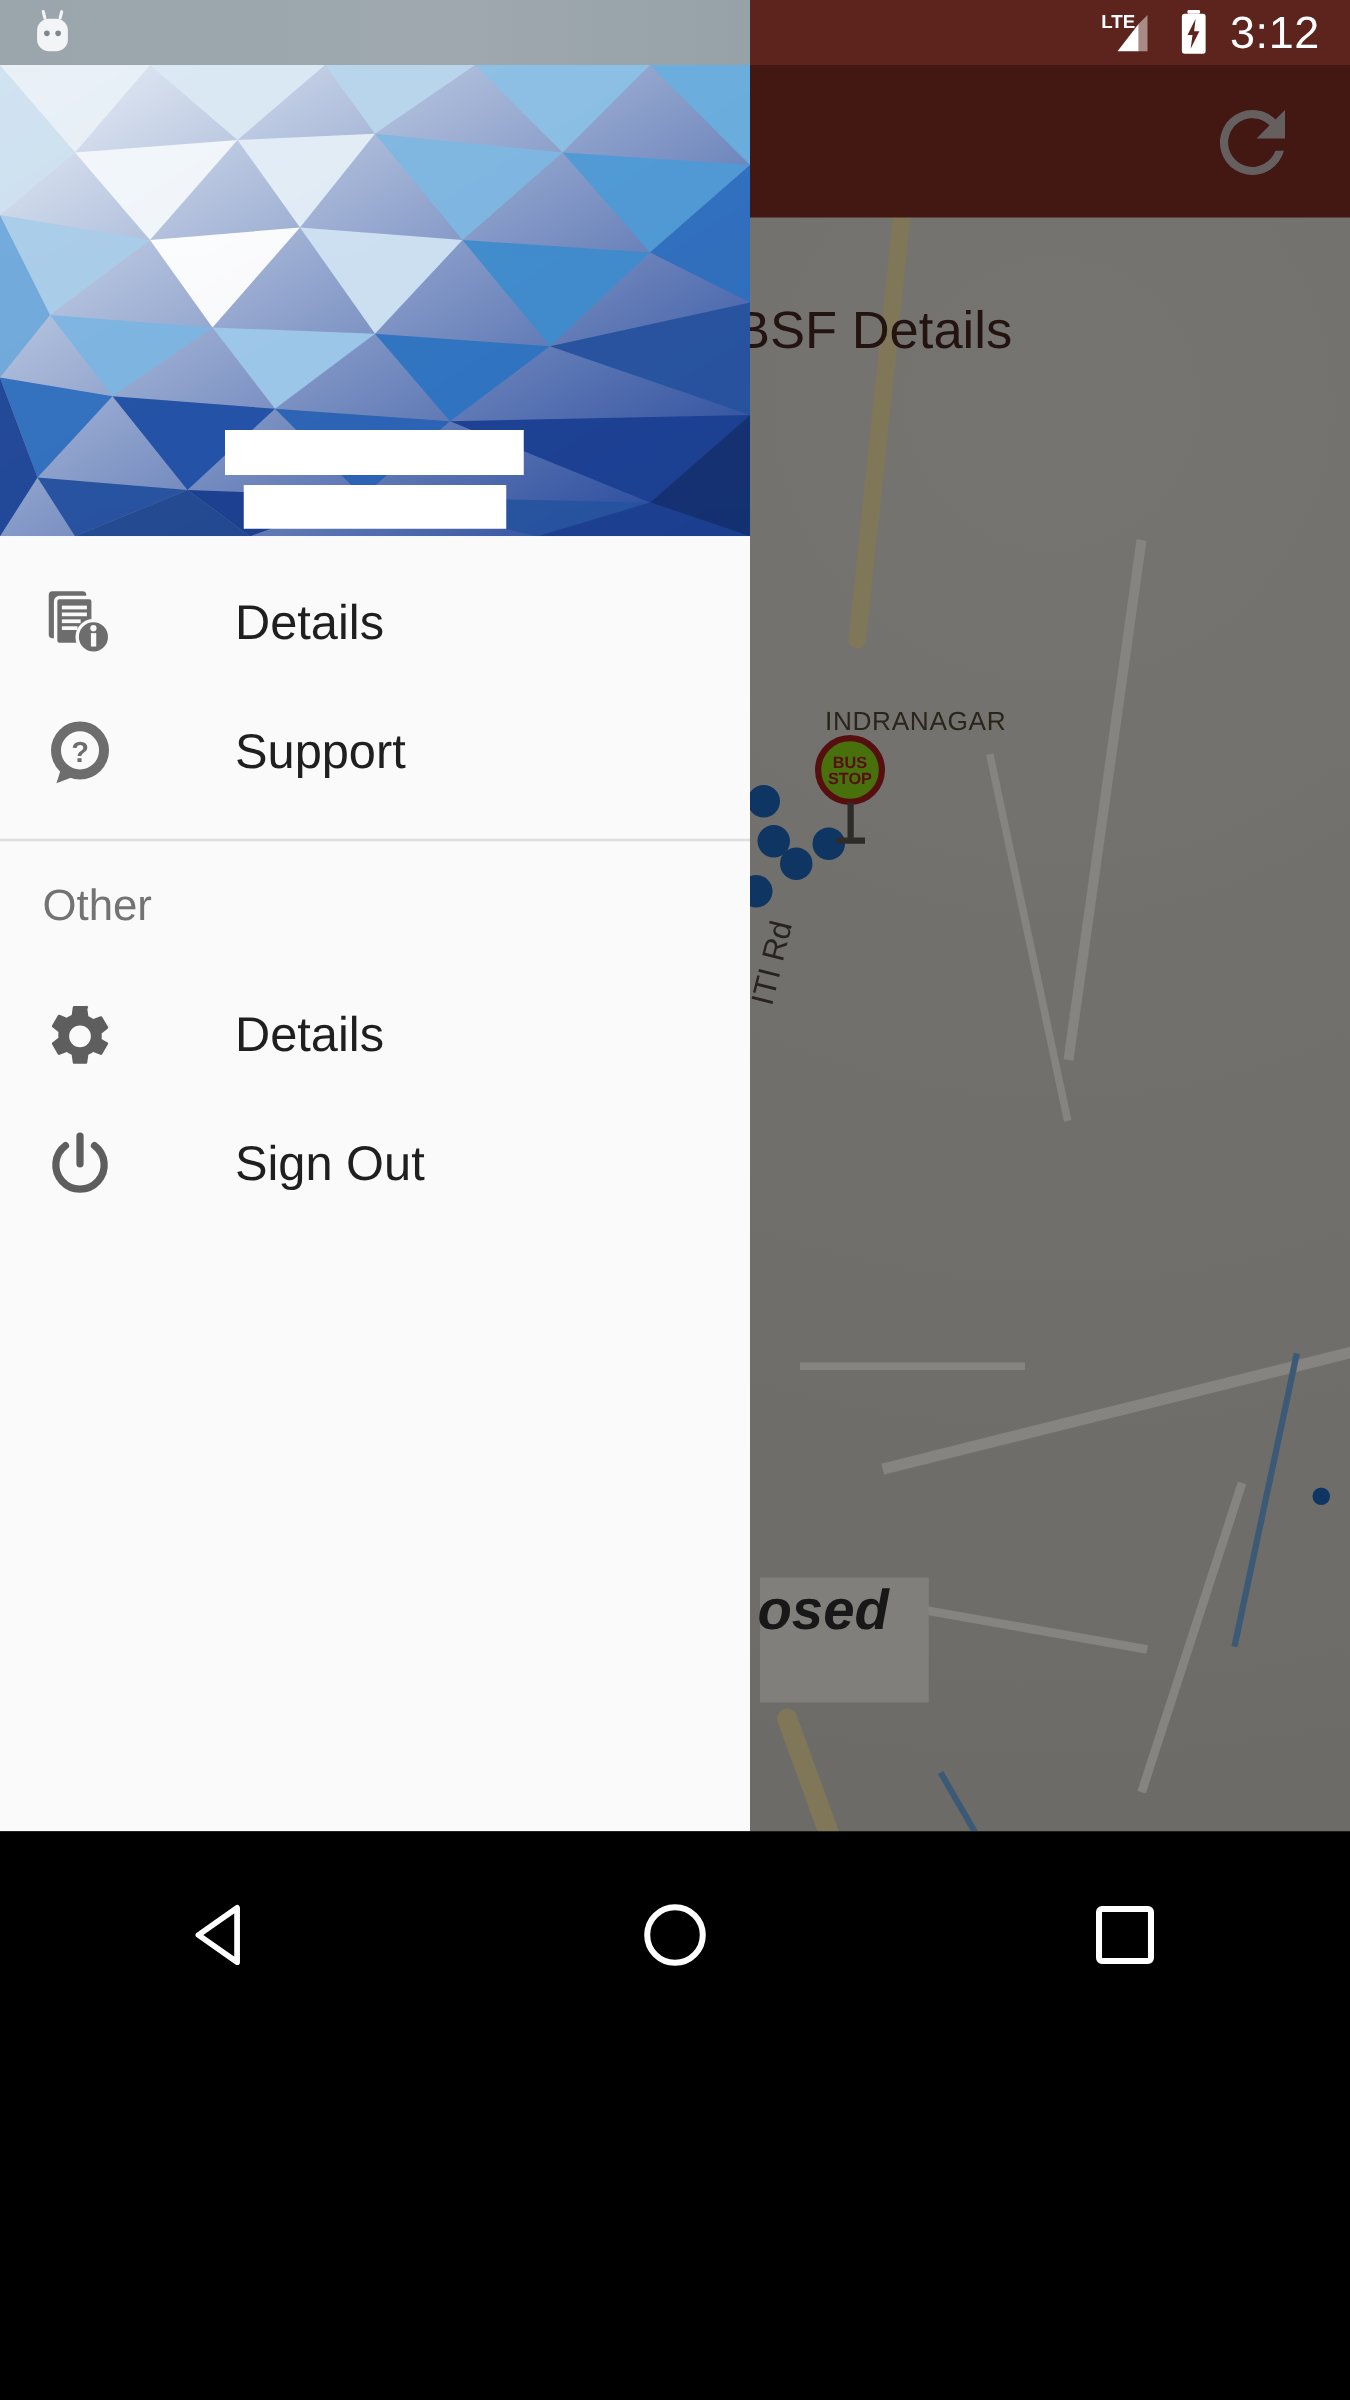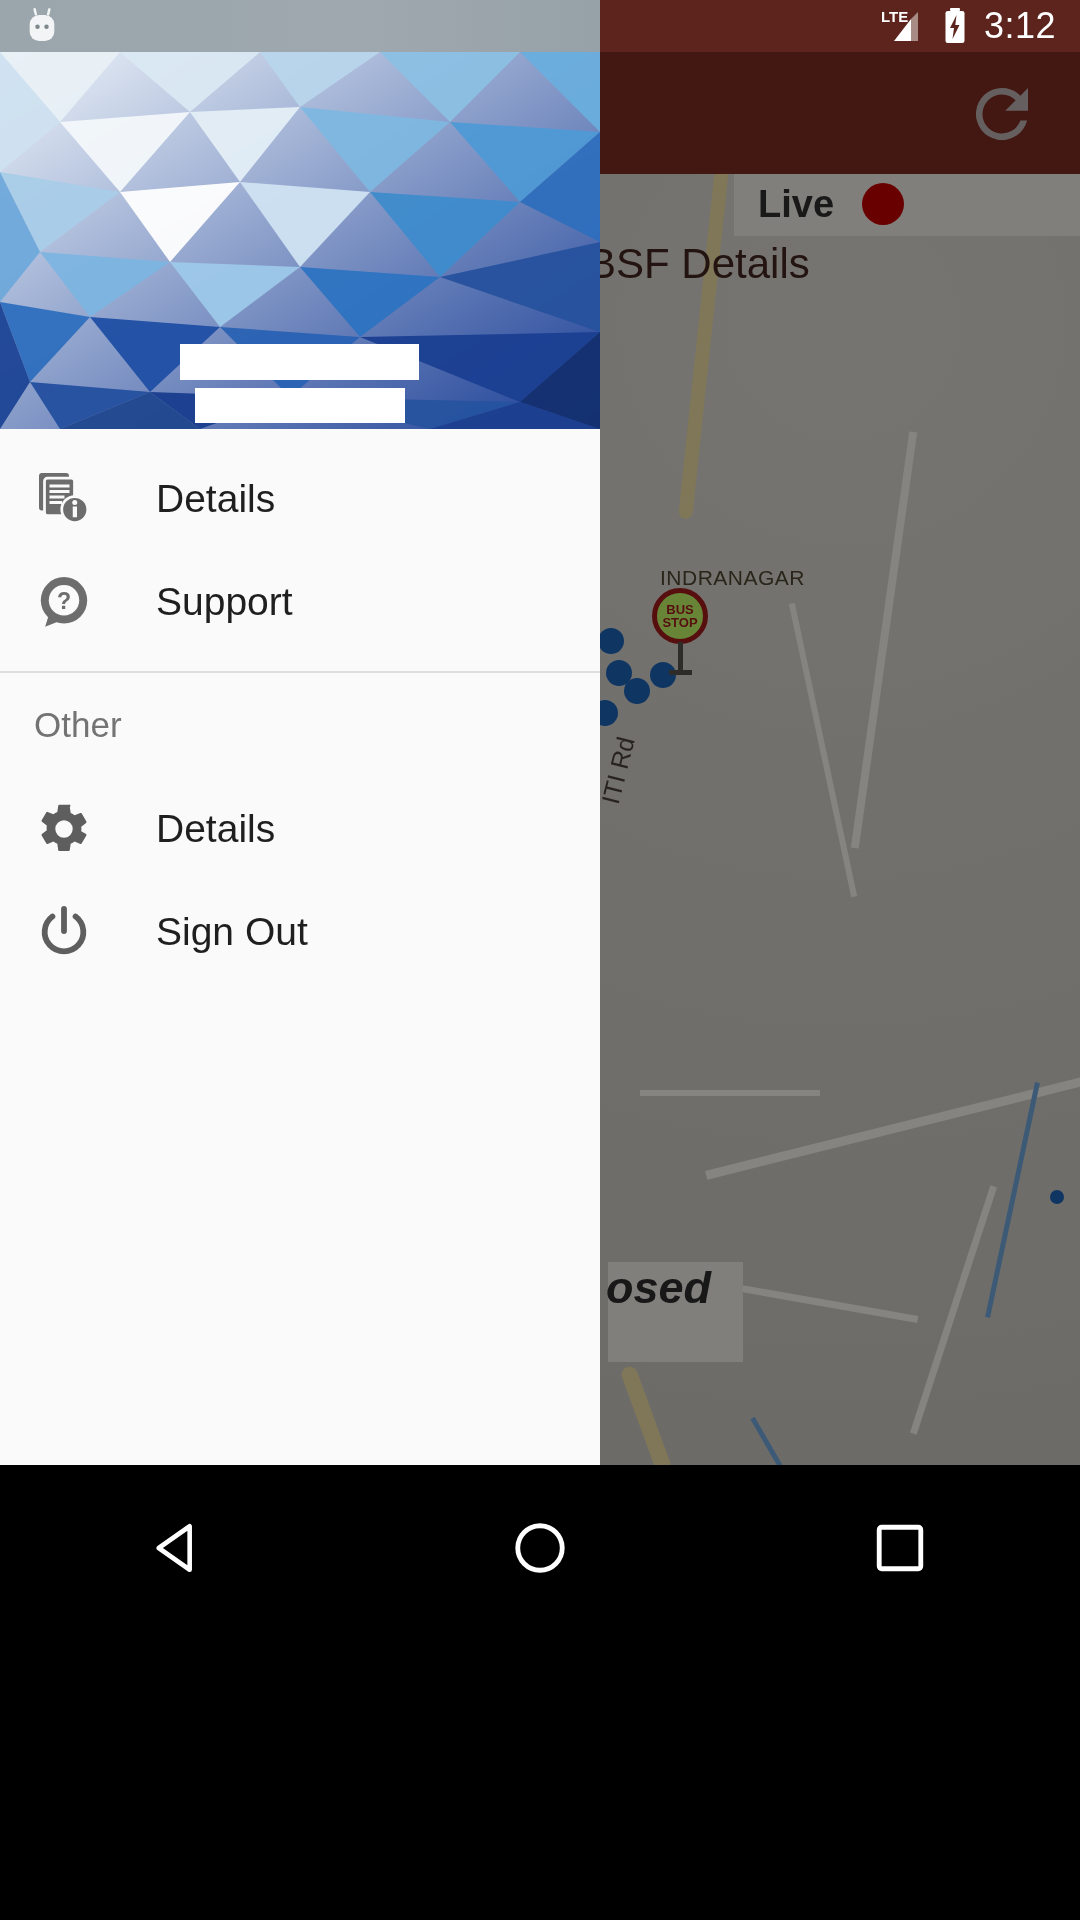--- a/index.html
+++ b/index.html
@@ -19,21 +19,21 @@
   .blue-dot{ position:absolute; width:26px; height:26px; border-radius:50%; background:#1d62b5; }
   .map-label{ position:absolute; color:#3a2a22; white-space:nowrap; }
 
   #label-hospital{ left:588px; top:240px; font-size:42px; color:#412620; }
   #label-indranagar{ left:660px; top:566px; font-size:21px; color:#4e4430; letter-spacing:.5px; }
   #label-itird{ left:596px; top:800px; font-size:25px; color:#4a4037;
     transform:rotate(-76deg); transform-origin:left top; }
 
   
   #bus-stop{ position:absolute; left:652px; top:588px; width:56px; height:56px; }
-  #bus-stop .disc{ width:56px; height:56px; border-radius:50%; background:#bef264;
+  #bus-stop .disc{ width:56px; height:56px; border-radius:50%; background:#84cc16;
     border:5px solid #9e1b1b; display:flex; flex-direction:column; align-items:center;
     justify-content:center; line-height:1; }
   #bus-stop .t{ font-size:13px; font-weight:bold; color:#9e1b1b; }
   #bus-stop .pole{ position:absolute; left:26px; top:54px; width:5px; height:30px; background:#55514c; }
   #bus-stop .base{ position:absolute; left:17px; top:82px; width:23px; height:5px; background:#55514c; }
 
   
   #closed-card{ position:absolute; left:608px; top:1262px; width:135px; height:100px;
     background:#e9e7e2; display:flex; align-items:flex-start; }
   #closed-card span{ font-size:45px; font-weight:bold; font-style:italic; color:#2c2c2c;
@@ -69,21 +69,21 @@
   #drawer{ position:absolute; left:0; top:52px; width:600px; height:1413px;
     background:#fafafa; z-index:30; overflow:hidden; }
   #drawer-header{ position:relative; width:600px; height:377px; overflow:hidden; }
   #drawer-header .poly{ position:absolute; inset:0; }
   .redact{ position:absolute; background:#fff; }
   #redact-name{ left:180px; top:292px; width:239px; height:36px; }
   #redact-email{ left:195px; top:336px; width:210px; height:35px; }
 
   .nav-item{ display:flex; align-items:center; height:103px; padding-left:32px; cursor:pointer; }
   .nav-icon{ width:64px; display:flex; align-items:center; justify-content:center; }
-  .nav-label{ margin-left:60px; font-size:39px; color:#1f1f1f; }
+  .nav-label{ margin-left:92px; font-size:39px; color:#1f1f1f; }
 
   #items-top{ padding-top:18px; }
   #drawer-divider{ height:2px; background:#dedede; margin-top:18px; }
   #other-header{ height:104px; display:flex; align-items:center; padding-left:34px;
     font-size:35px; color:#737373; }
 
   
   #sysnav{ position:absolute; left:0; bottom:0; width:1080px; height:455px; background:#000;
     display:flex; align-items:flex-start; justify-content:space-around; padding-top:38px; z-index:50; }
   .sysnav-btn{ width:120px; height:90px; display:flex; align-items:center; justify-content:center; }
@@ -124,24 +124,20 @@
         <div class="t">STOP</div>
       </div>
       <div class="pole"></div>
       <div class="base"></div>
     </div>
 
     <div id="closed-card">
       <span>osed</span>
     </div>
 
-    <div id="live-chip">
-      <span class="live-text">Live</span>
-      <span class="live-dot"></span>
-    </div>
   </div>
 
   <div id="toolbar">
     <div id="refresh-btn">
       <svg width="78" height="78" viewBox="0 0 24 24">
         <path d="M17.65 6.35A7.96 7.96 0 0 0 12 4a8 8 0 1 0 7.73 10h-2.08A6 6 0 1 1 12 6c1.66 0 3.14.69 4.22 1.78L13 11h7V4z" fill="#b9b0ae"></path>
       </svg>
     </div>
   </div>
 

